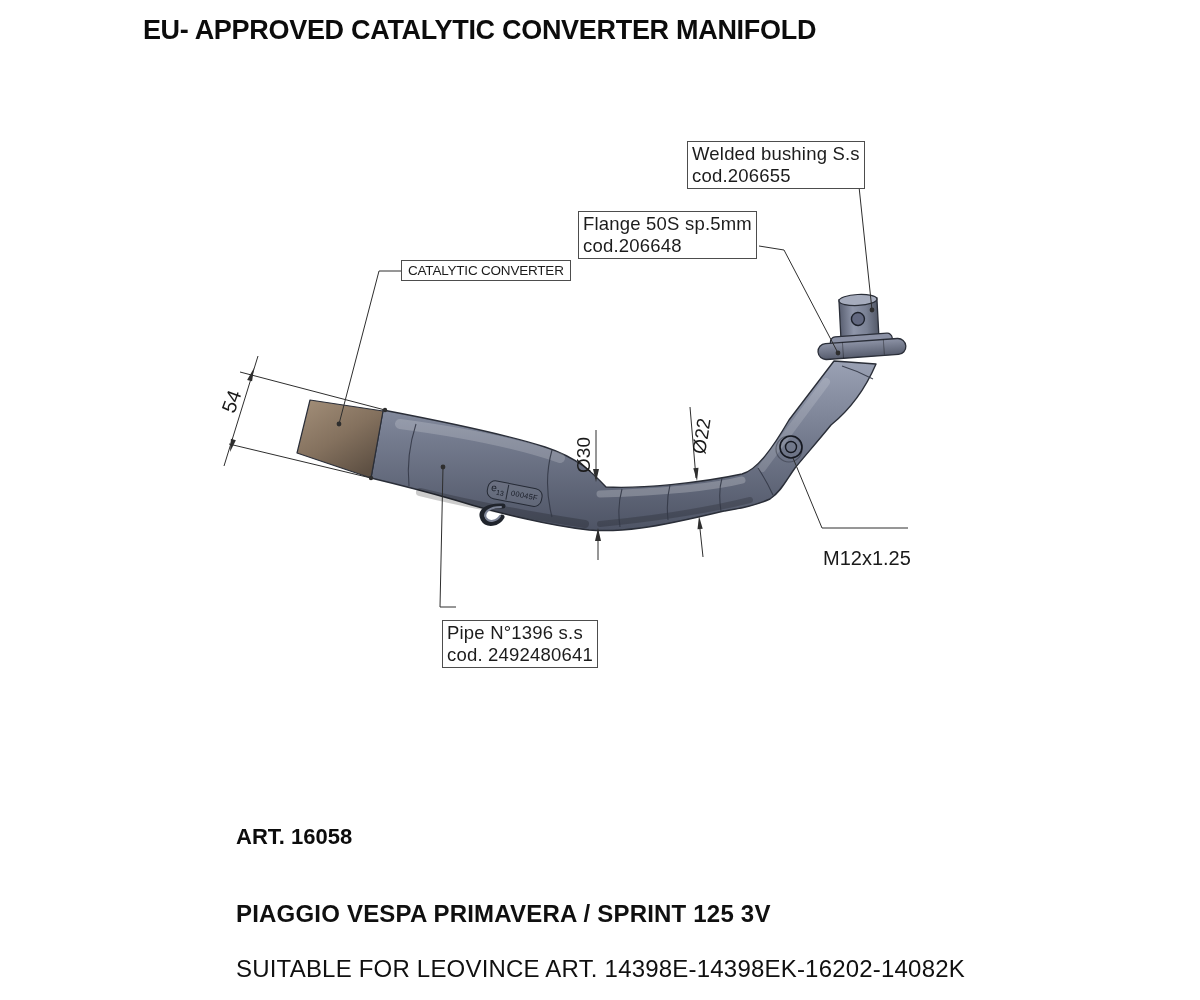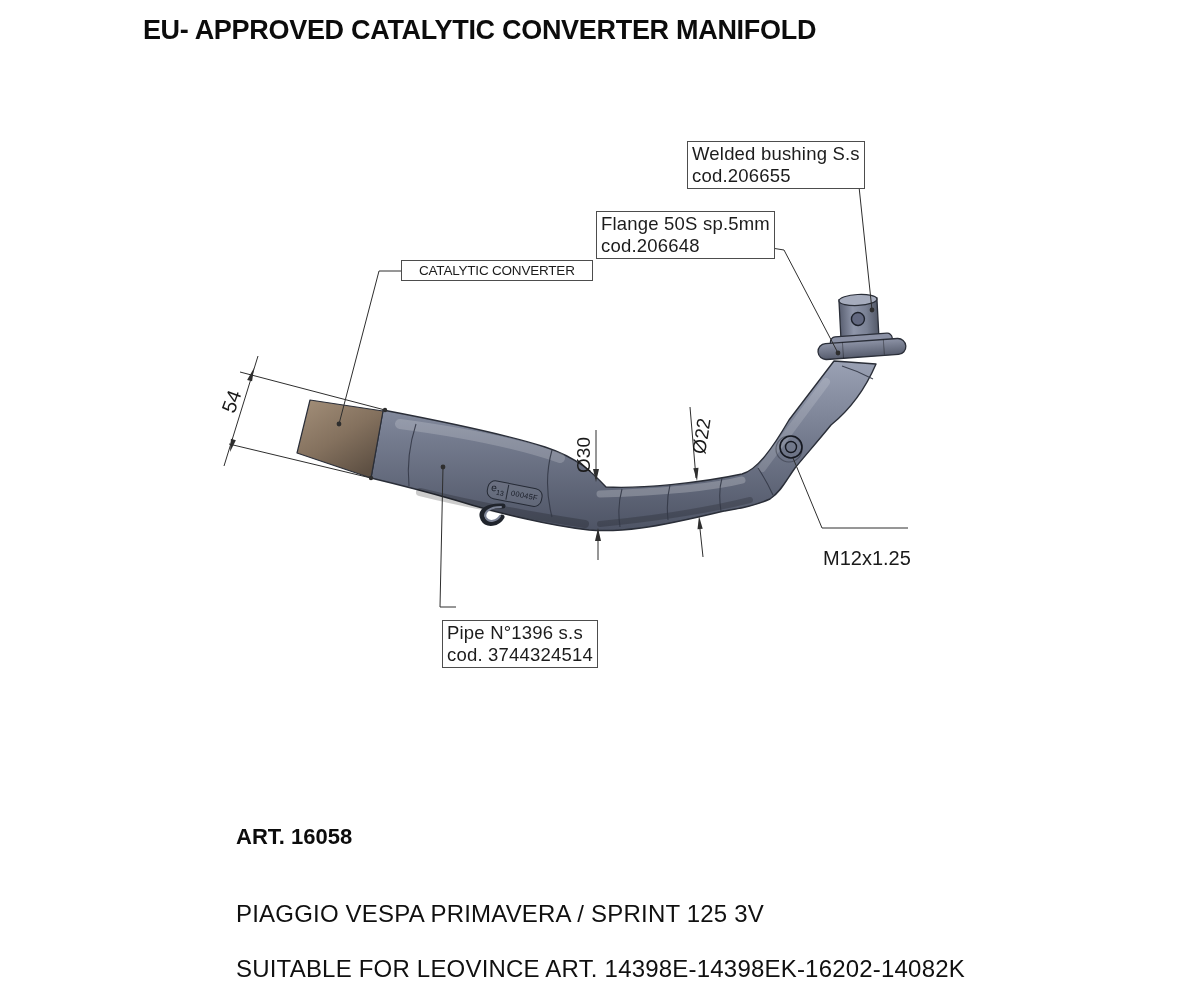--- a/index.html
+++ b/index.html
@@ -11,21 +11,21 @@
   .abs{position:absolute;}
   .title{
     left:0;top:15px;width:959px;text-align:center;
     font-size:27px;font-weight:bold;letter-spacing:-0.3px;color:#0c0c0c;
   }
   .callout{
     background:#fff;border:1.5px solid #4d4d4d;
     font-size:18.5px;line-height:22px;letter-spacing:0.2px;
     padding:1px 4px;white-space:nowrap;color:#1c1c1c;
   }
-  .callout.small{font-size:13.5px;line-height:17px;letter-spacing:-0.2px;padding:1px 17px;}
+  .callout.small{font-size:13.5px;line-height:17px;letter-spacing:-0.2px;padding:1px 6px;}
   .dimtext{
     font-size:19px;color:#1a1a1a;text-align:center;white-space:nowrap;
   }
   .stamp{
     left:489px;top:479px;transform:rotate(11deg);transform-origin:left top;
     display:inline-flex;align-items:center;border:1.3px solid #252a35;border-radius:8px;
     padding:1px 3px;color:#181c26;background:rgba(255,255,255,0.06);
   }
   .stamp .mark{font-size:10px;border-right:1px solid #252a35;padding-right:3px;line-height:11px;}
   .stamp .mark sub{font-size:7px;}
@@ -160,42 +160,42 @@
     </g>
   </svg>
 
   <div class="abs title">EU- APPROVED CATALYTIC CONVERTER MANIFOLD</div>
 
   <div class="abs callout" style="left:659px;top:141px;margin-left:28px;">
     <div>Welded bushing S.s</div>
     <div>cod.206655</div>
   </div>
 
-  <div class="abs callout" style="left:596px;top:211px;">
+  <div class="abs callout" style="left:578px;top:211px;">
     <div>Flange 50S sp.5mm</div>
     <div>cod.206648</div>
   </div>
 
   <div class="abs callout small" style="left:401px;top:260px;">CATALYTIC CONVERTER</div>
 
   <div class="abs callout" style="left:442px;top:595px;margin-top:25px;">
     <div>Pipe N°1396 s.s</div>
-    <div>cod. 3744324514</div>
+    <div>cod. 2492480641</div>
   </div>
 
   <div class="abs dimtext" style="left:214px;top:390px;width:36px;font-size:20px;transform:rotate(-70deg);">54</div>
 
   <div class="abs dimtext" style="left:560px;top:444px;width:48px;transform:rotate(-90deg);">Ø30</div>
 
   <div class="abs dimtext" style="left:678px;top:425px;width:48px;transform:rotate(-81deg);">Ø22</div>
 
   <div class="abs dimtext" style="left:823px;top:505px;font-size:20px;margin-top:42px;">M12x1.25</div>
 
   <div class="abs stamp">
     <span class="mark"><span>e</span><sub>13</sub></span>
     <span class="code">00045F</span>
   </div>
 
   <div class="abs footer-art">ART. 16058</div>
-  <div class="abs footer-line" style="top:900px;">PIAGGIO VESPA PRIMAVERA / SPRINT 125 3V</div>
+  <div class="abs footer-line" style="top:900px;font-weight:bold;">PIAGGIO VESPA PRIMAVERA / SPRINT 125 3V</div>
   <div class="abs footer-line" style="top:955px;">SUITABLE FOR LEOVINCE ART. 14398E-14398EK-16202-14082K</div>
 
 </div>
 
 </body></html>

